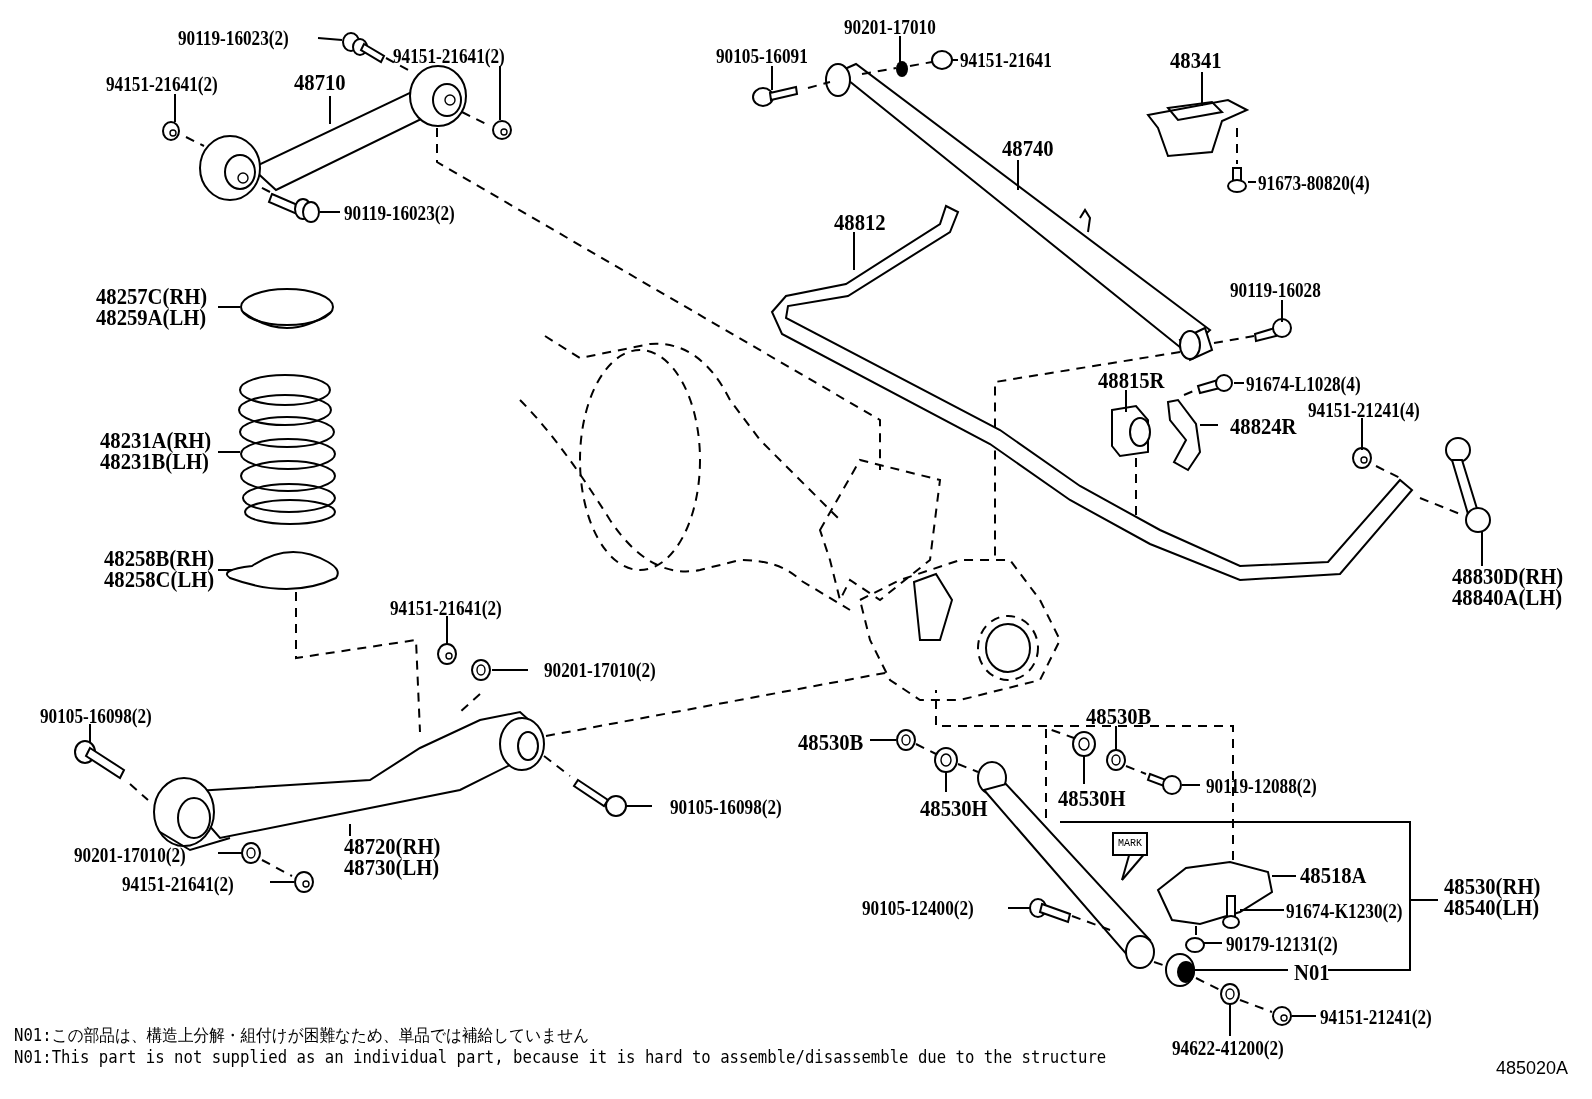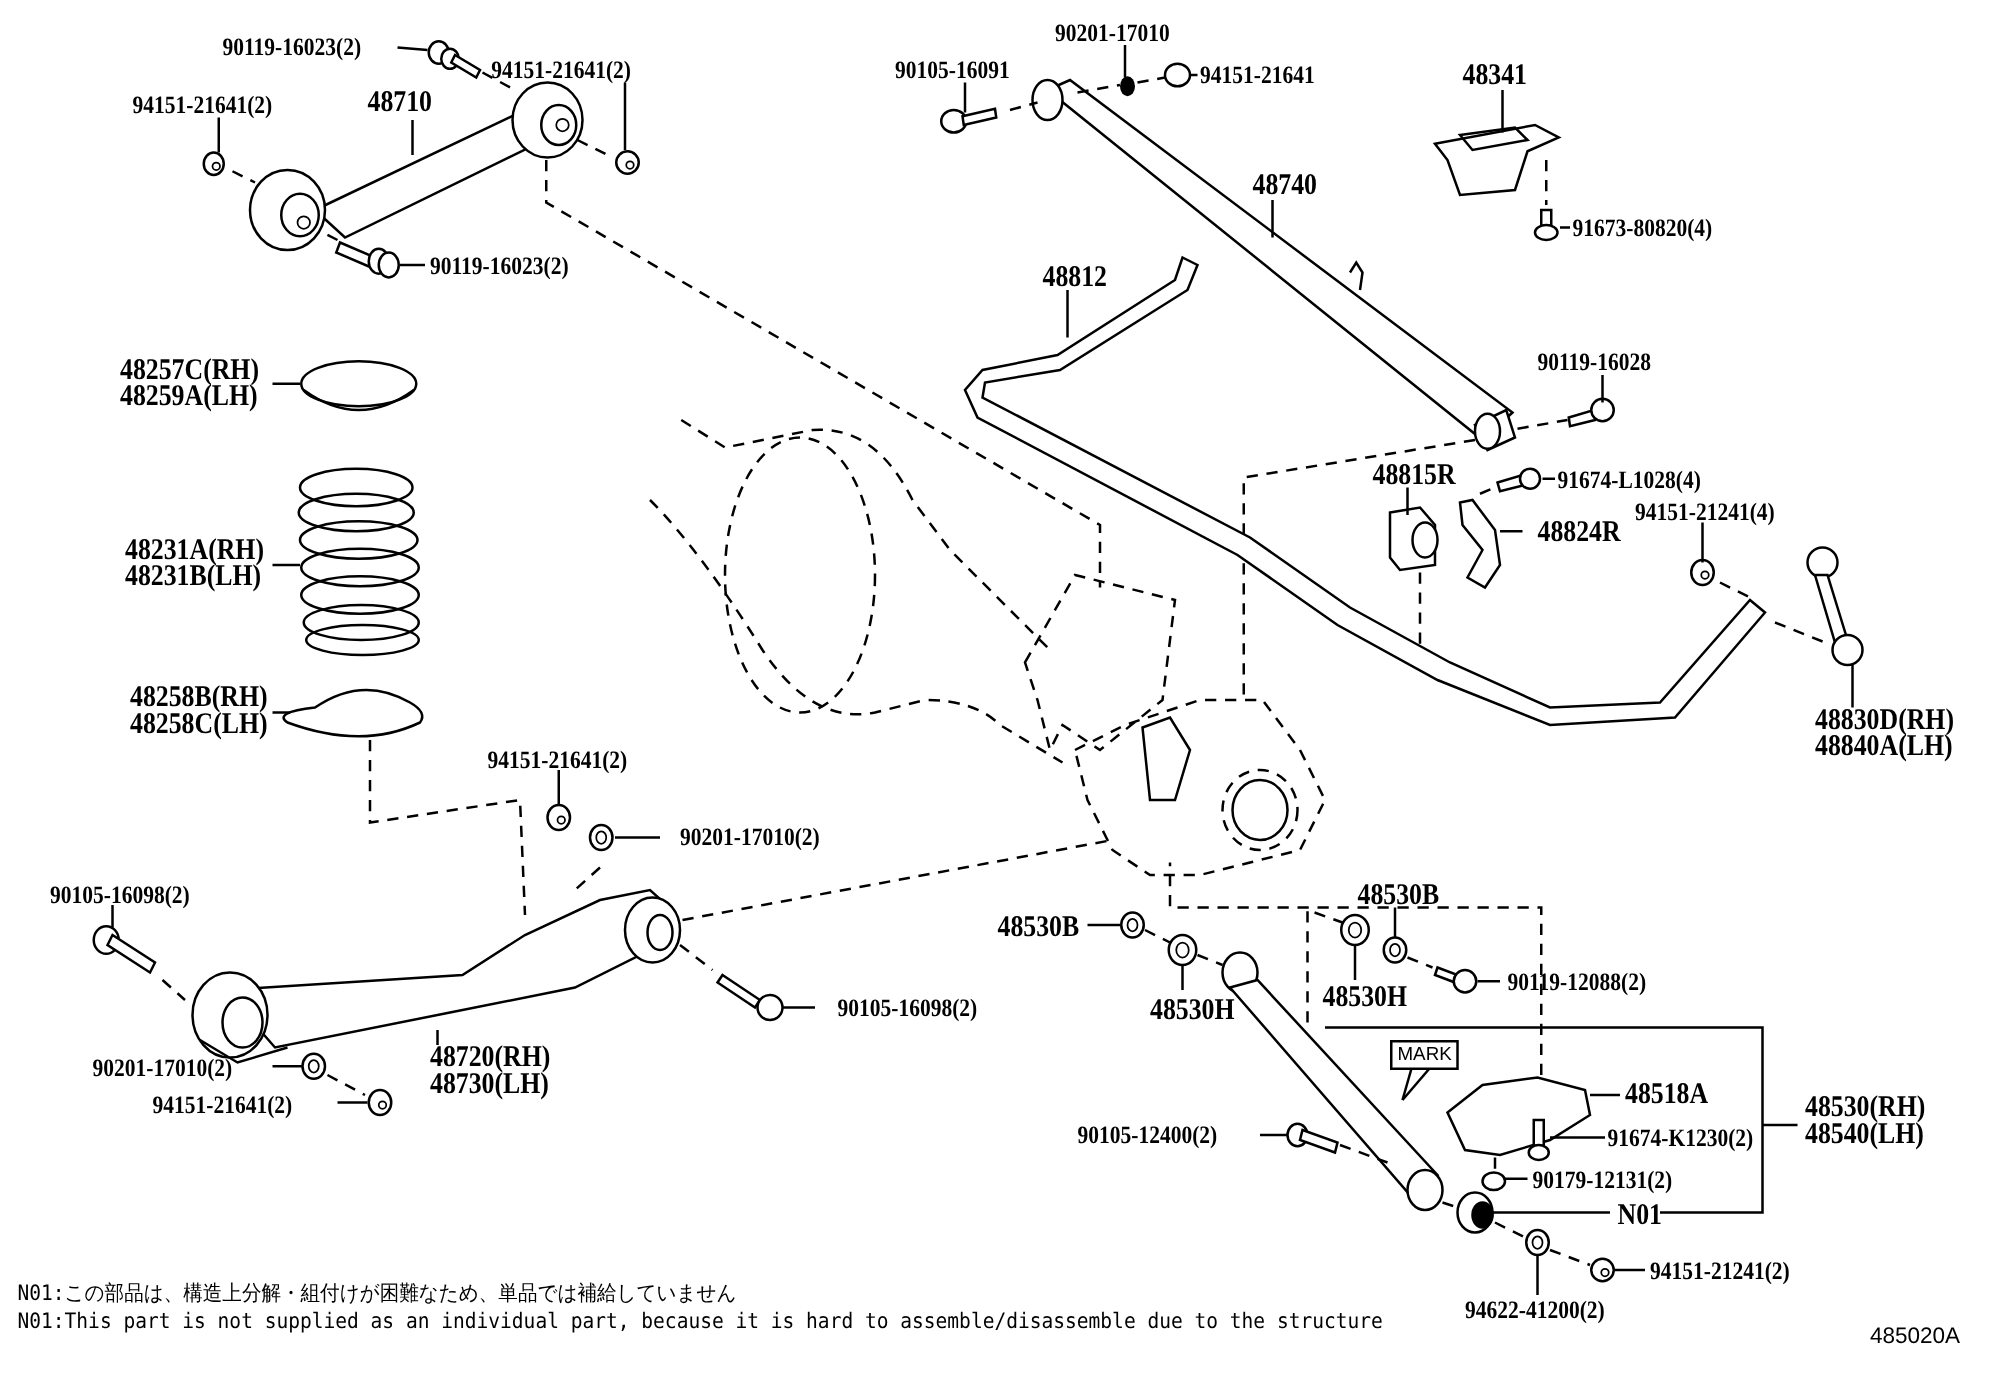--- a/index.html
+++ b/index.html
@@ -4,21 +4,21 @@
 <style>
   html, body { margin:0; padding:0; background:#ffffff; }
   body { width:1592px; height:1099px; position:relative; overflow:hidden; font-family:"DejaVu Sans Condensed","DejaVu Sans",sans-serif; }
   #diagram { position:absolute; left:0; top:0; width:1592px; height:1099px; }
   .lbl { position:absolute; font-family:"Liberation Serif","DejaVu Serif",serif; font-weight:bold; font-size:20px; color:#000; white-space:nowrap; line-height:20px; transform:scaleX(0.86); transform-origin:left top; letter-spacing:0px; }
   .lbl.big { font-size:24px; line-height:24px; }
   .lbl.two { line-height:21px; }
   .lbl.two span { display:block; }
   .note { position:absolute; font-family:"DejaVu Sans Mono","Liberation Mono",monospace; font-size:17px; color:#000; white-space:nowrap; line-height:22px; transform:scaleX(0.92); transform-origin:left top; }
   .code { position:absolute; font-family:"Liberation Sans","DejaVu Sans",sans-serif; font-size:18px; color:#000; white-space:nowrap; }
-  .mark-box { position:absolute; border:2px solid #000; padding:1px 4px; font-family:Liberation Sans, sans-serif; font-size:15px; line-height:18px; background:#fff; }
+  .mark-box { position:absolute; border:2px solid #000; padding:1px 4px; font-family:Liberation Mono, monospace; font-size:10px; line-height:18px; background:#fff; }
   svg .p { fill:#fff; stroke:#000; stroke-width:2; }
   svg .pf { fill:none; stroke:#000; stroke-width:2; }
   svg .thin { fill:none; stroke:#000; stroke-width:1.4; }
   svg .dash { fill:none; stroke:#000; stroke-width:2; stroke-dasharray:9 7; }
   svg .lead { fill:none; stroke:#000; stroke-width:2; }
   svg .dk { fill:#000; }
 </style>
 </head>
 <body>
 

